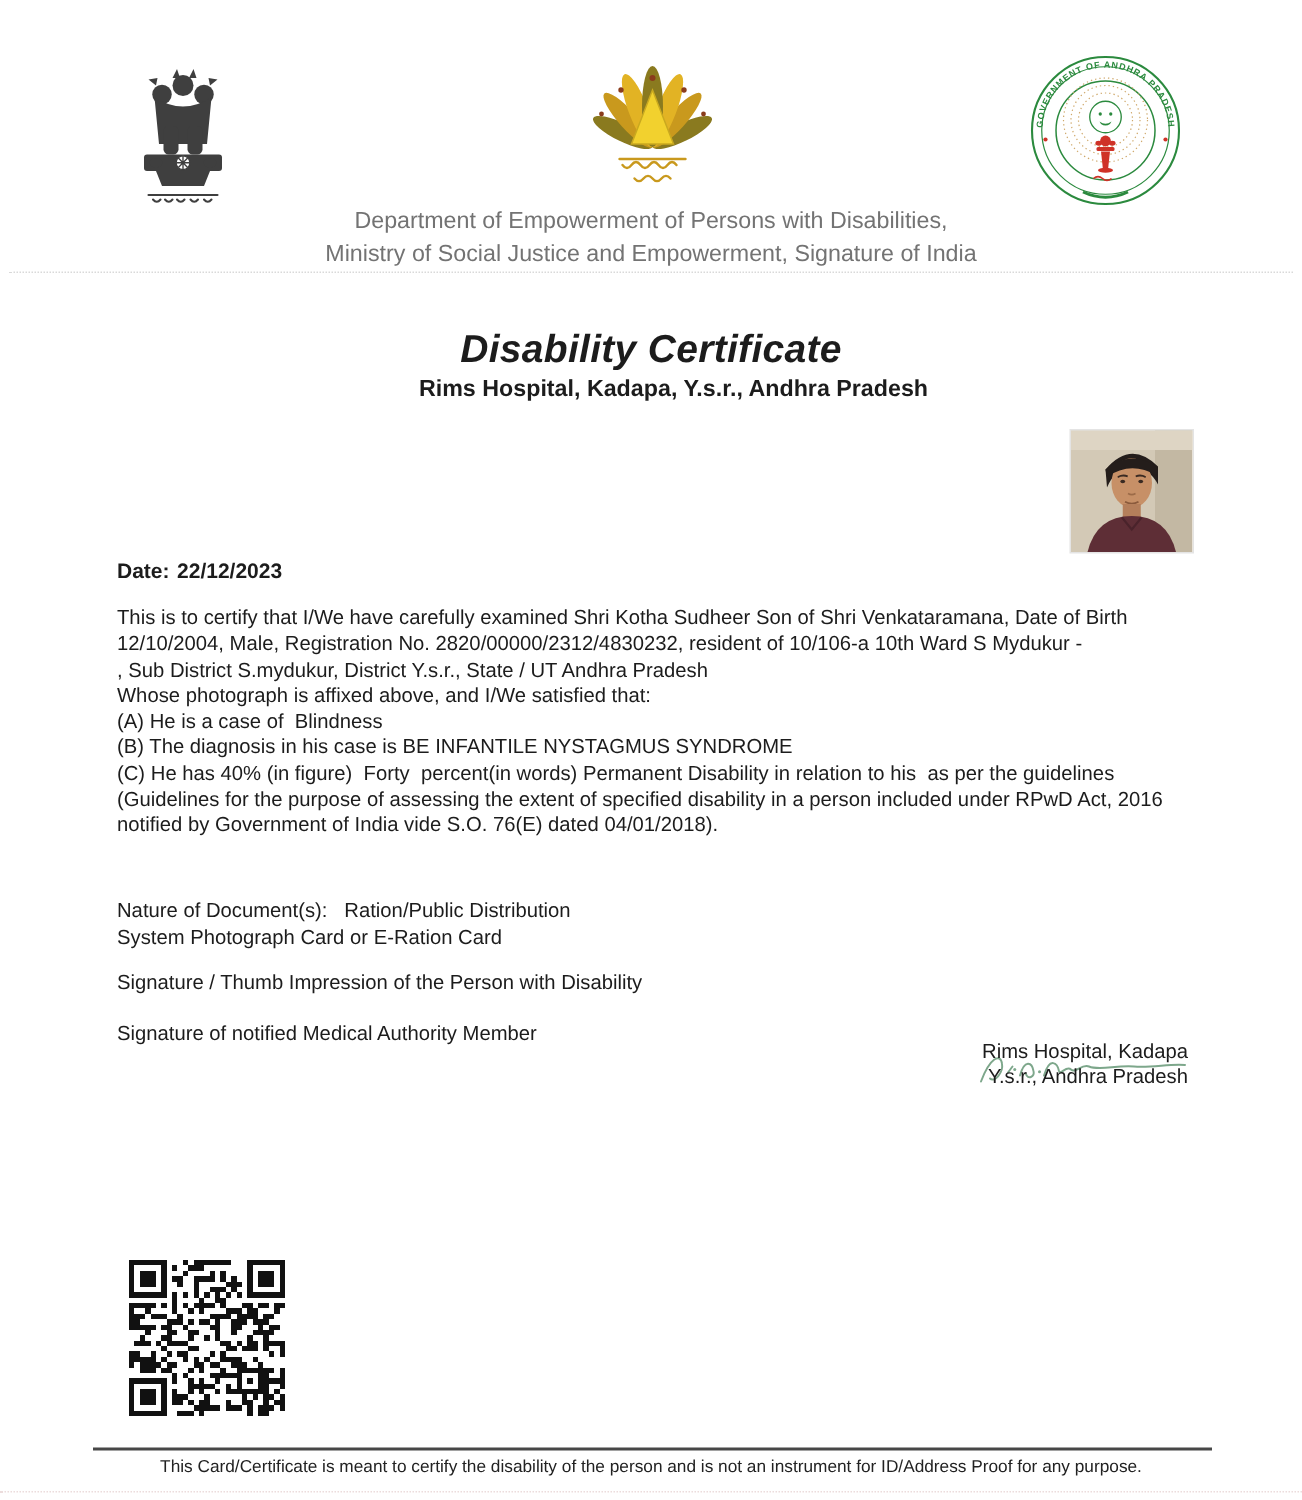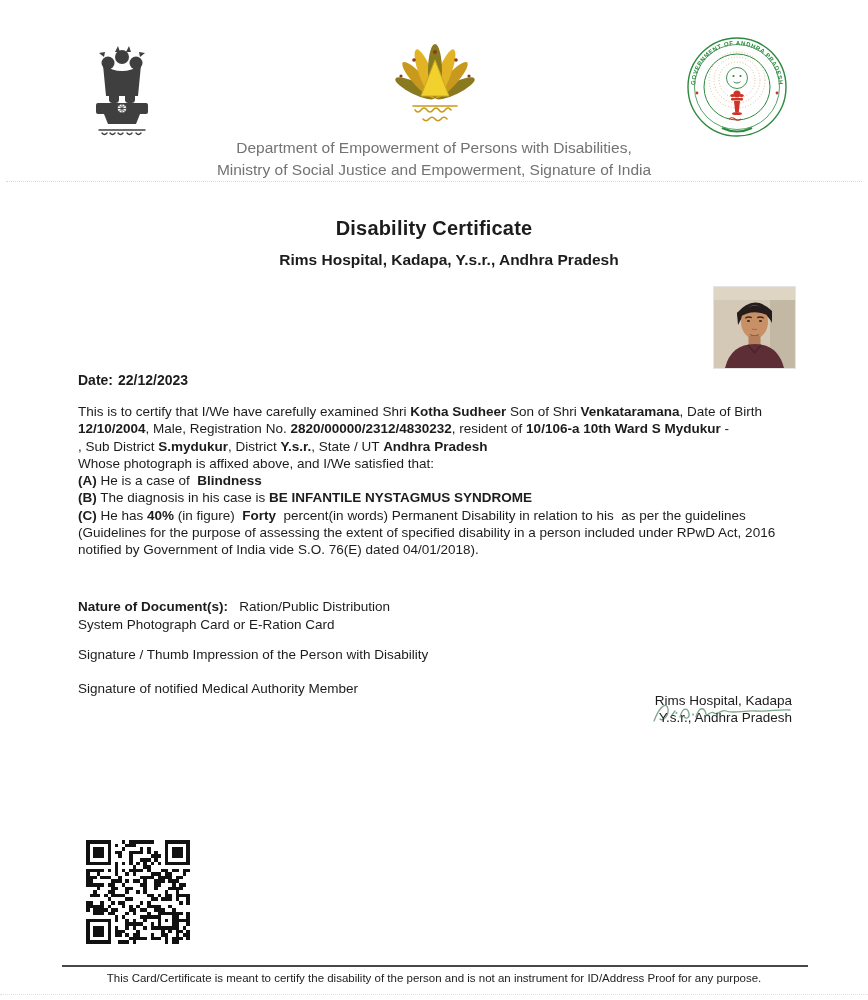--- a/index.html
+++ b/index.html
@@ -1,24 +1,24 @@
 <!DOCTYPE html>
 <html style="--emblem-gray: #3f3f3f; --seal-green: #2b8a3e; --seal-red: #cf3227; --logo-gold: #c9991d; --signature-green: #7da78b; --text: #1c1c1c;"><head>
 <meta charset="utf-8">
 <style>
   html,body{margin:0;padding:0;background:#ffffff;}
   .page{position:relative;width:868px;height:1000px;background:#fff;overflow:hidden;
         font-family:"Liberation Sans",sans-serif;color:#1c1c1c;}
   .abs{position:absolute;}
   .ctr{left:0;right:0;text-align:center;}
-  b{font-weight:700;margin-top:46px;}
+  b{font-weight:400;margin-top:46px;}
 
   .dept{top:137px;font-size:15.5px;line-height:21.5px;color:#737373;}
   .top-divider{top:181px;left:6px;right:6px;border-top:1px dotted #d9d9d9;height:0;}
-  .title{top:217px;font-size:20px;font-weight:700;letter-spacing:.2px;}
+  .title{top:217px;font-size:26px;font-weight:700;letter-spacing:.2px;font-style:italic;}
   .subtitle{top:251px;font-size:15.5px;font-weight:700;padding-left:30px;}
 
   .photo{left:714px;top:287px;width:81px;height:81px;box-shadow:0 0 0 1px #e4e4e4;}
 
   .cert-row{top:372px;left:78px;width:716px;display:flex;justify-content:space-between;
             font-size:14px;font-weight:700;}
   .cert-row .lbl{margin-right:5px;}
 
   .para{left:78px;width:718px;font-size:13.5px;line-height:17.3px;white-space:pre-wrap;}
   .main-para{top:403px;}

